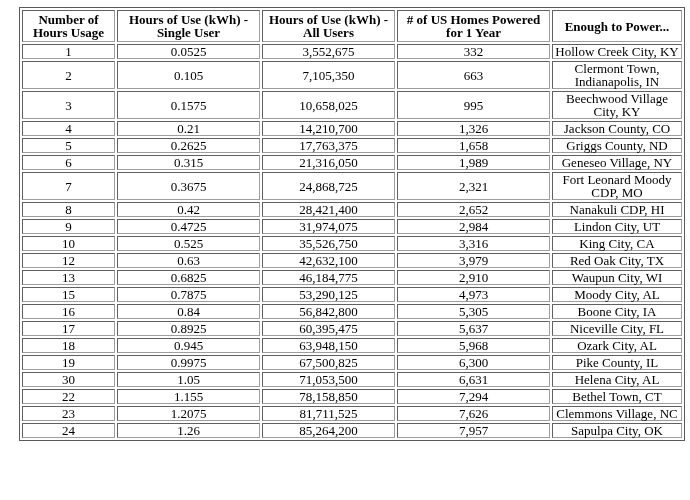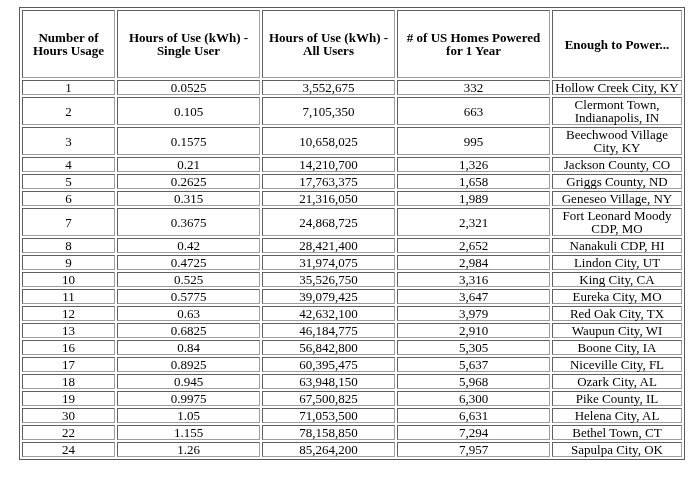--- a/index.html
+++ b/index.html
@@ -32,21 +32,21 @@
     font-size: 13px;
     line-height: 13px;
     padding: 0 2px;
     border: 1px solid;
     border-color: #606060 #9e9e9e #9e9e9e #606060;
     background: #ffffff;
     word-wrap: break-word;
   }
   table.data-table th {
     font-weight: bold;
-    padding: 20px 2px;
+    padding: 2px 2px;
   }
   col.c1 { width: 93px; }
   col.c2 { width: 143px; }
   col.c3 { width: 133px; }
   col.c4 { width: 153px; }
   col.c5 { width: 130px; }
 </style>
 </head>
 <body>
 
@@ -133,41 +133,41 @@
           <td>Lindon City, UT</td>
         </tr>
         <tr>
           <td>10</td>
           <td>0.525</td>
           <td>35,526,750</td>
           <td>3,316</td>
           <td>King City, CA</td>
         </tr>
         <tr>
-          <td>11</td>
-          <td>0.5775</td>
-          <td>39,079,425</td>
-          <td>3,647</td>
-          <td>Eureka City, MO</td>
-        </tr>
-        <tr>
           <td>12</td>
           <td>0.63</td>
           <td>42,632,100</td>
           <td>3,979</td>
           <td>Red Oak City, TX</td>
         </tr>
         <tr>
           <td>13</td>
           <td>0.6825</td>
           <td>46,184,775</td>
           <td>2,910</td>
           <td>Waupun City, WI</td>
         </tr>
         <tr>
+          <td>15</td>
+          <td>0.7875</td>
+          <td>53,290,125</td>
+          <td>4,973</td>
+          <td>Moody City, AL</td>
+        </tr>
+        <tr>
           <td>16</td>
           <td>0.84</td>
           <td>56,842,800</td>
           <td>5,305</td>
           <td>Boone City, IA</td>
         </tr>
         <tr>
           <td>17</td>
           <td>0.8925</td>
           <td>60,395,475</td>
@@ -196,20 +196,27 @@
           <td>Helena City, AL</td>
         </tr>
         <tr>
           <td>22</td>
           <td>1.155</td>
           <td>78,158,850</td>
           <td>7,294</td>
           <td>Bethel Town, CT</td>
         </tr>
         <tr>
+          <td>23</td>
+          <td>1.2075</td>
+          <td>81,711,525</td>
+          <td>7,626</td>
+          <td>Clemmons Village, NC</td>
+        </tr>
+        <tr>
           <td>24</td>
           <td>1.26</td>
           <td>85,264,200</td>
           <td>7,957</td>
           <td>Sapulpa City, OK</td>
         </tr>
       </tbody>
   </table>
 </div>
 

